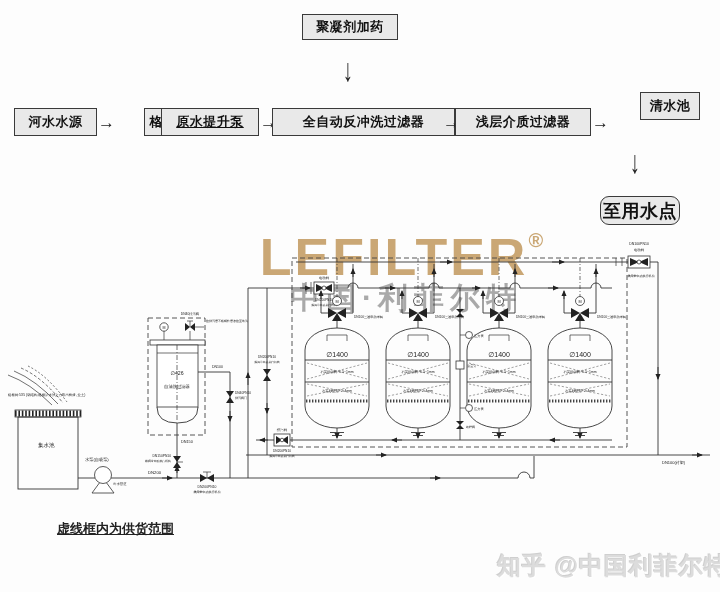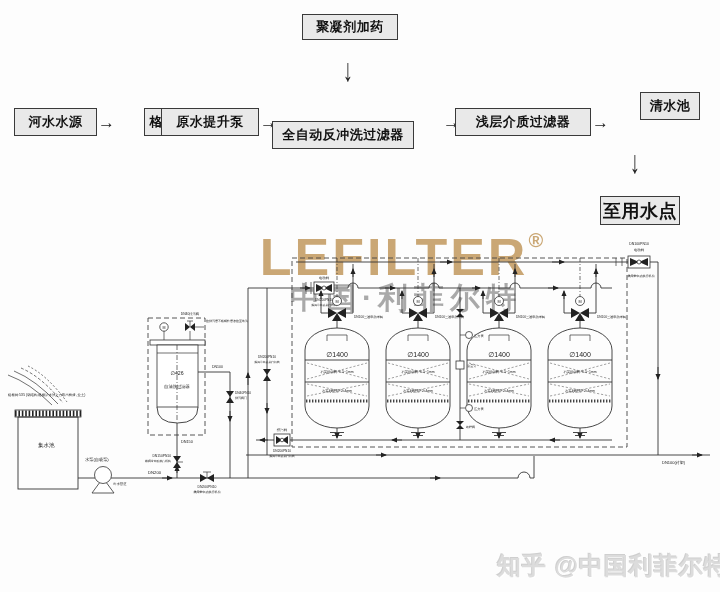--- a/index.html
+++ b/index.html
@@ -49,30 +49,30 @@
 <div class="wm-logo"><span>LEFILTER</span><sup>®</sup></div>
 <div class="wm-cn">中国·利菲尔特</div>
 
 <div class="fbox" style="left:302px;top:14px;width:96px;height:26px;">聚凝剂加药</div>
 <div class="varrow" style="left:343px;top:54px;">↓</div>
 
 <div class="fbox" style="left:14px;top:108px;width:83px;height:28px;">河水水源</div>
 <div class="harrow" style="left:98px;top:114px;">→</div>
 <div class="fbox" style="left:110px;top:108px;width:38px;height:28px;margin-left:34px;">格栅</div>
 <div class="harrow" style="left:149px;top:114px;">→</div>
-<div class="fbox" style="left:161px;top:108px;width:98px;height:28px;">原水提升泵</div>
+<div class="fbox" style="left:161px;top:108px;width:98px;height:28px;text-decoration:underline;">原水提升泵</div>
 <div class="harrow" style="left:260px;top:114px;">→</div>
-<div class="fbox" style="left:272px;top:121px;width:142px;height:28px;">全自动反冲洗过滤器</div>
+<div class="fbox" style="left:272px;top:108px;width:183px;height:28px;">全自动反冲洗过滤器</div>
 <div class="harrow" style="left:443px;top:114px;">→</div>
 <div class="fbox" style="left:455px;top:108px;width:136px;height:28px;">浅层介质过滤器</div>
 <div class="harrow" style="left:592px;top:114px;">→</div>
 <div class="fbox" style="left:604px;top:92px;width:60px;height:28px;margin-left:36px;">清水池</div>
 
 <div class="varrow" style="left:630px;top:146px;">↓</div>
-<div class="fbox" style="left:600px;top:196px;width:80px;height:29px;font-size:18px;">至用水点</div>
+<div class="fbox" style="left:600px;top:196px;width:80px;height:29px;font-size:18px;border-radius:9px;">至用水点</div>
 
 <svg id="pid" width="720" height="300" viewBox="0 0 720 300">
   <defs>
     <marker id="mA" markerWidth="8" markerHeight="8" refX="6" refY="3" orient="auto">
       <path d="M0,0 L7,3 L0,6 Z" fill="#222"></path>
     </marker>
   </defs>
 
   <rect class="dsh" x="292" y="33" width="335" height="189"></rect>
   <rect class="dsh" x="148" y="93" width="57" height="117"></rect>
@@ -363,15 +363,16 @@
   <text x="282" y="227" font-size="3.2" text-anchor="middle">DN200PN10</text>
   <text x="282" y="232" font-size="2.8" text-anchor="middle">蝶阀带电动执行机构</text>
 
   <path class="ln" d="M246,230 H710"></path>
   <path class="ln" d="M376,230 h10" marker-end="url(#mA)"></path>
   <path class="ln" d="M692,230 h10" marker-end="url(#mA)"></path>
   <text x="662" y="239" font-size="4">DN100(衬塑)</text>
 </svg>
 
 <div class="notes">
+  <div class="t">虚线框内为供货范围</div>
 </div>
 
 <div class="wm-zhihu">知乎 @中国利菲尔特</div>
 
 </body></html>

